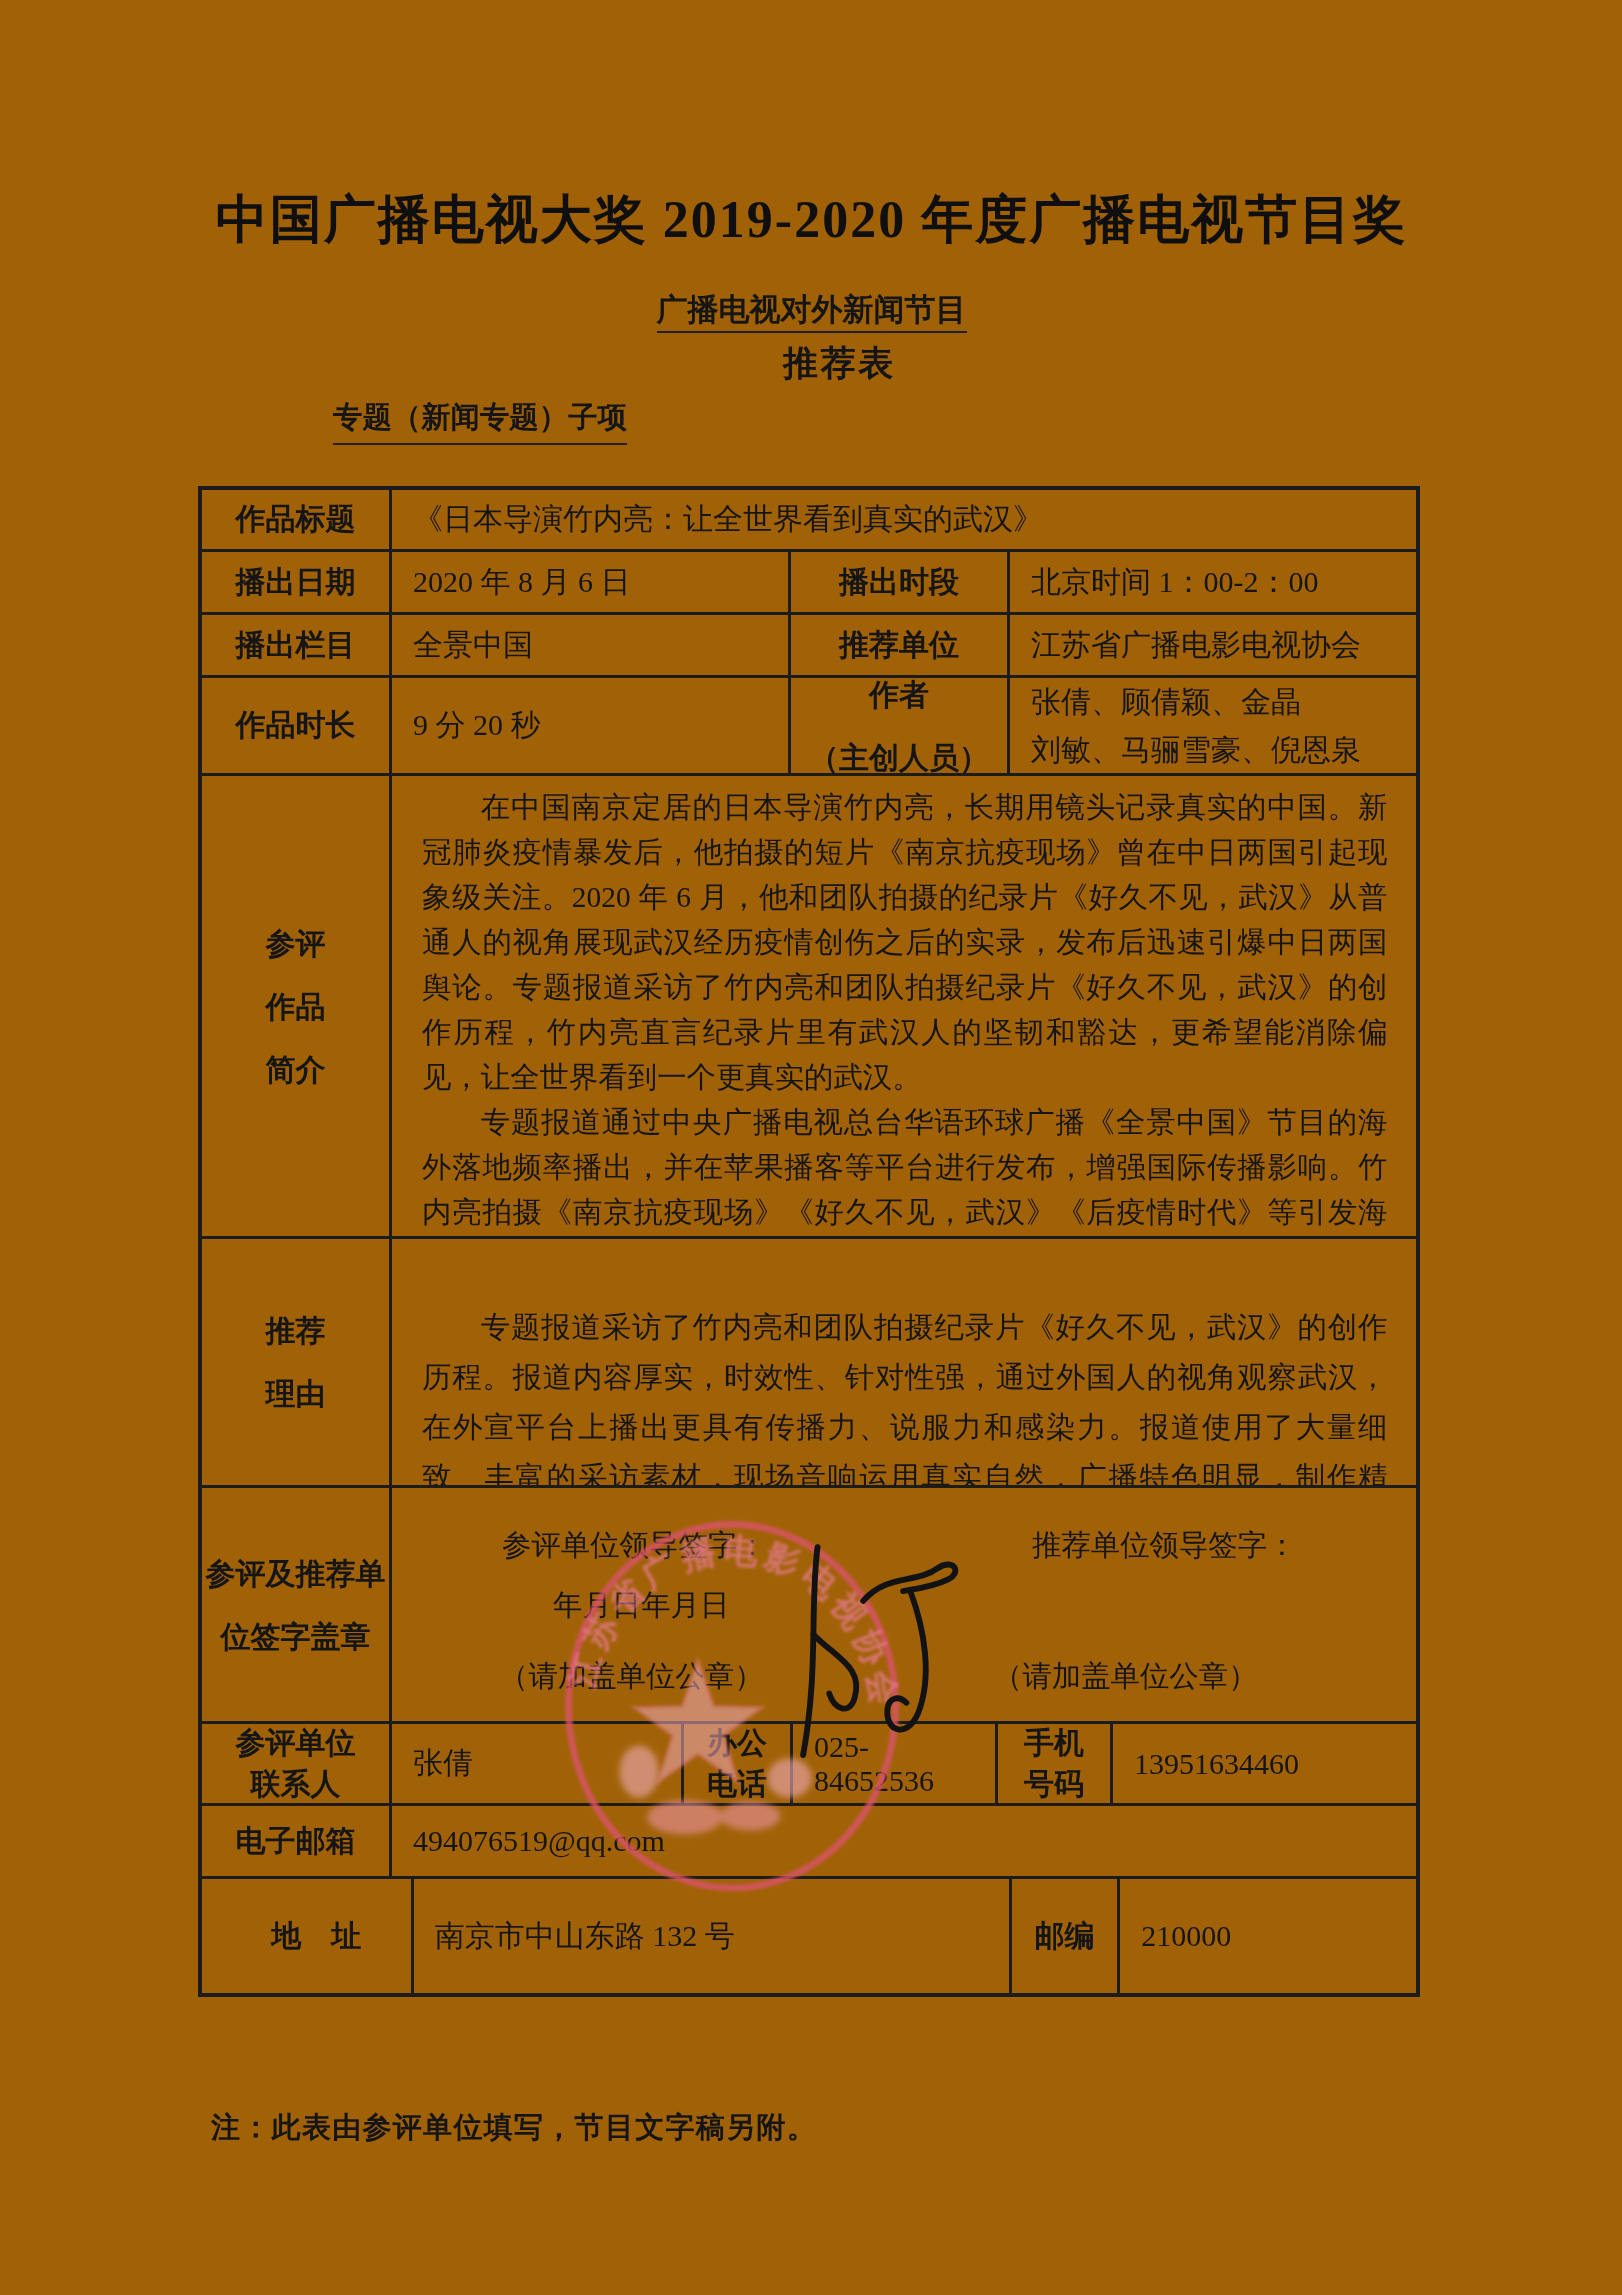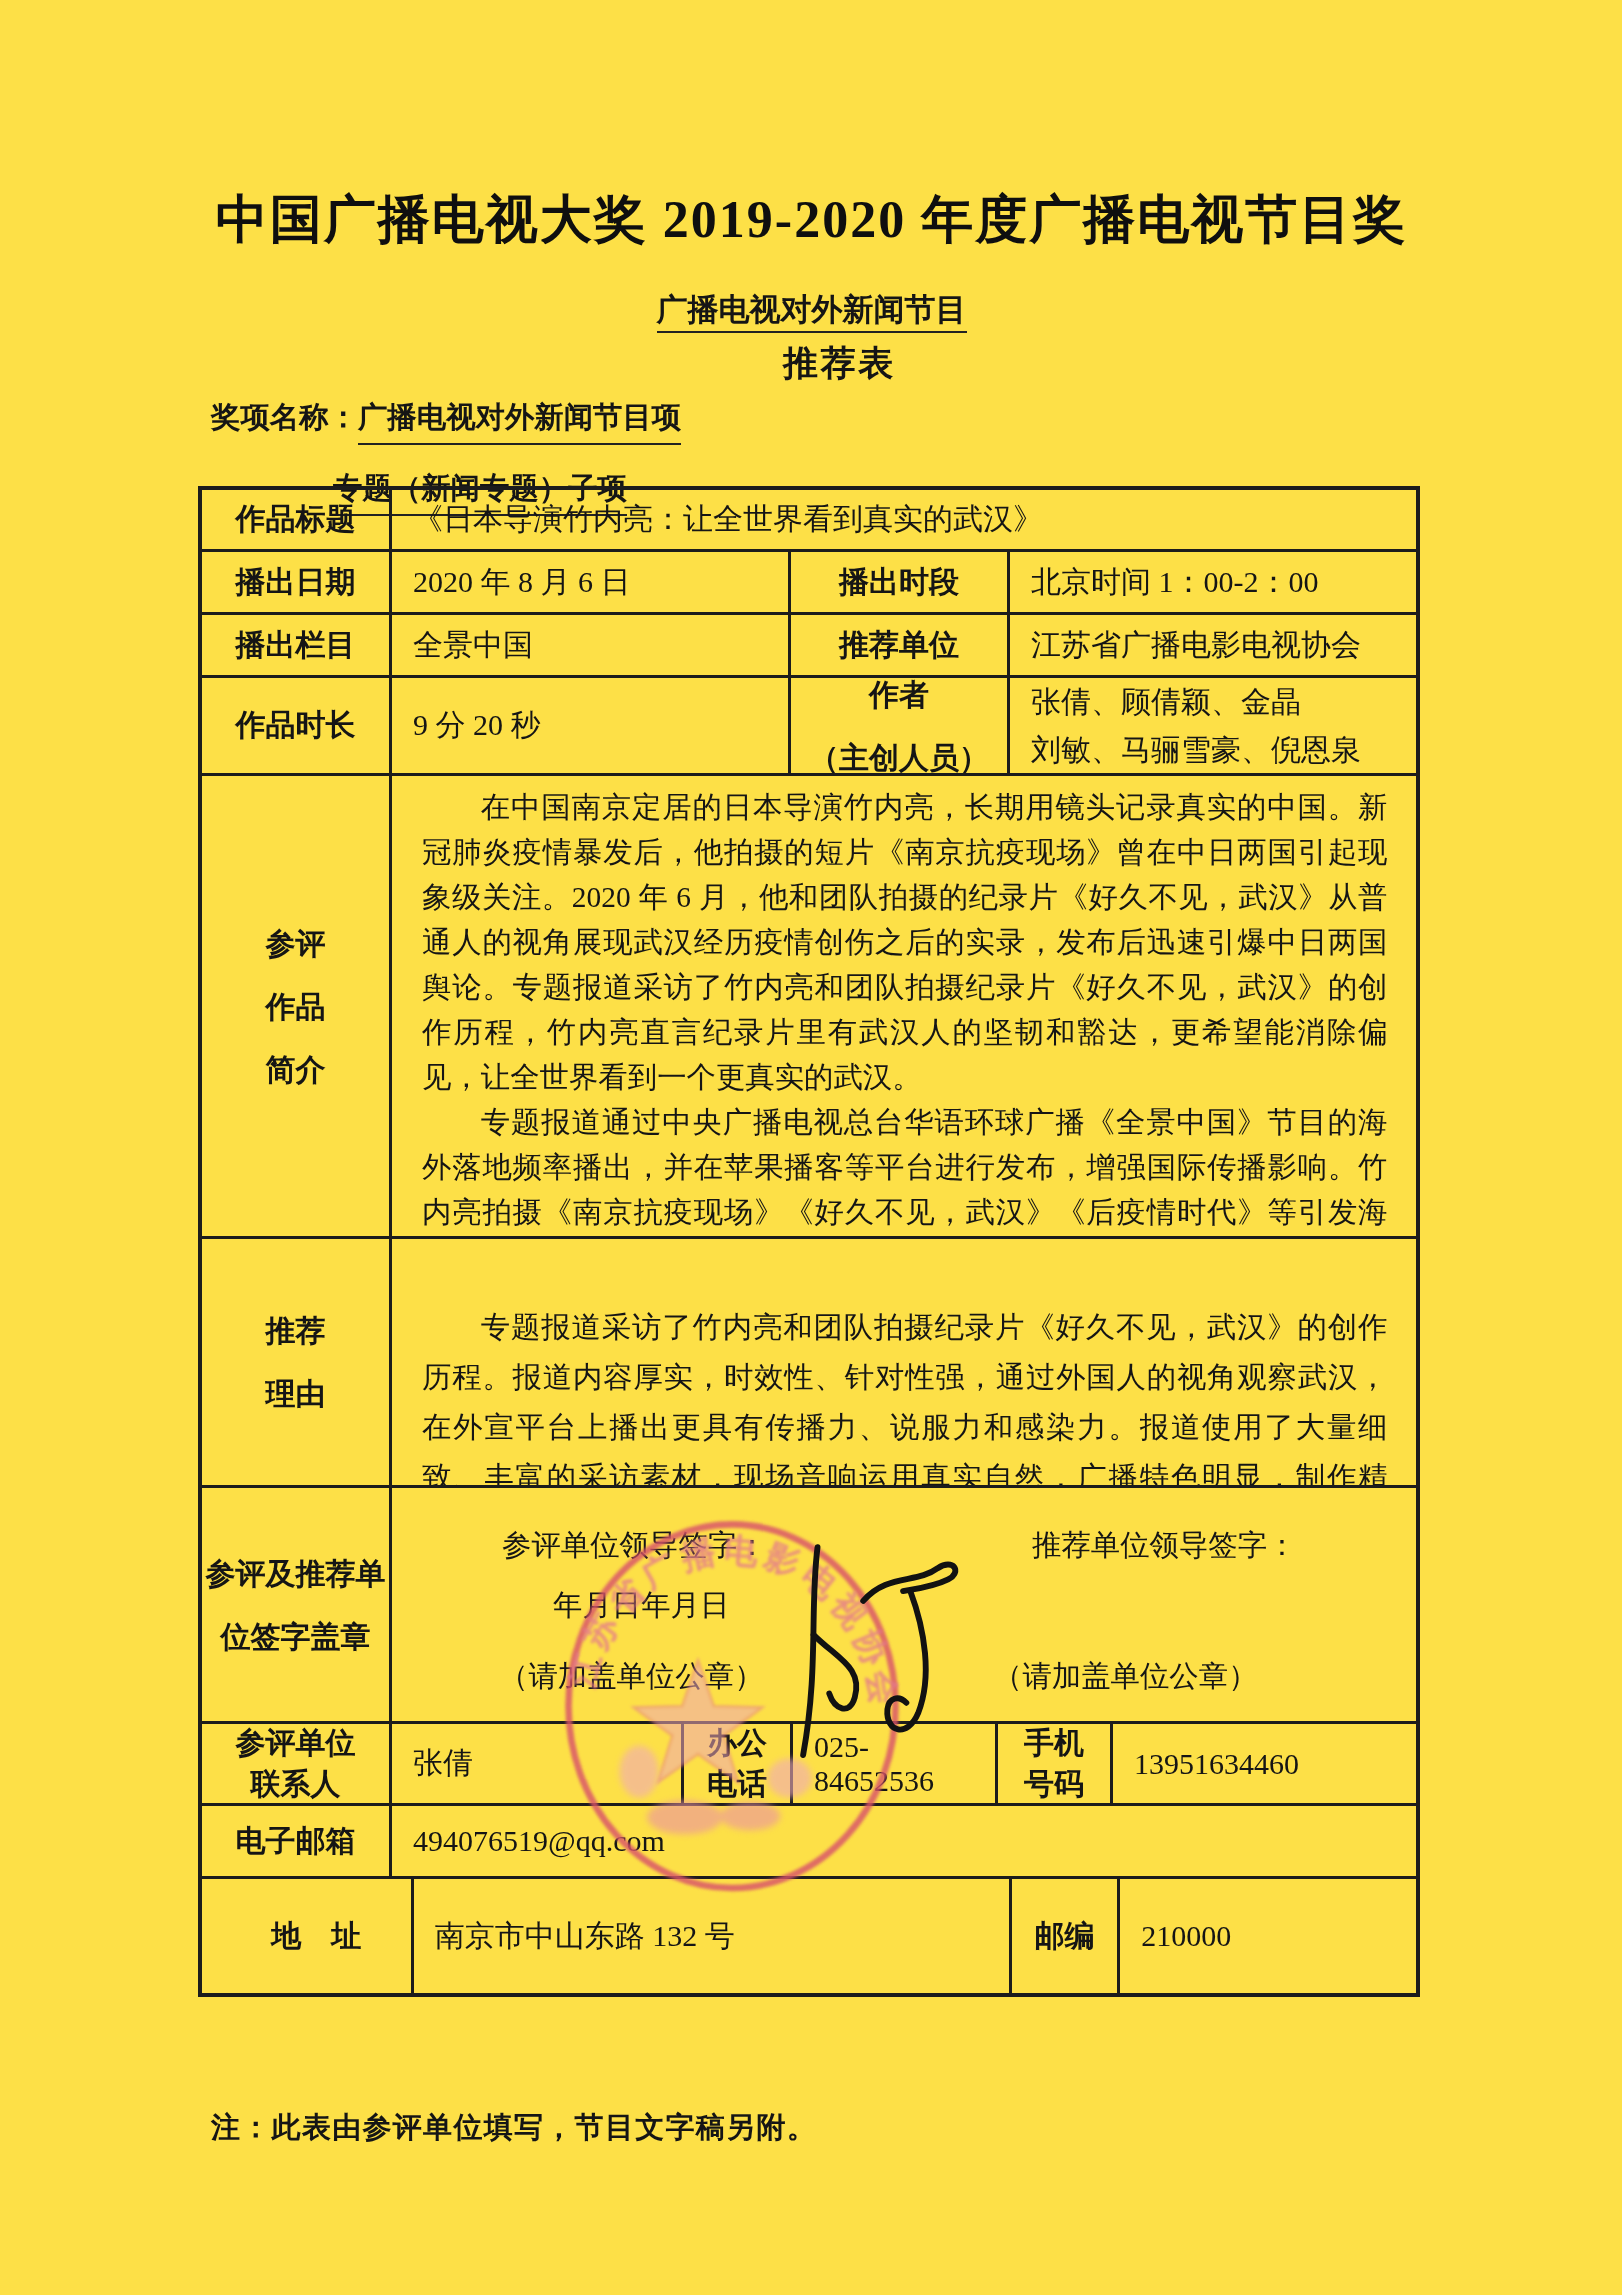--- a/index.html
+++ b/index.html
@@ -1,20 +1,20 @@
 <!DOCTYPE html>
 <html style="font-size:10.5px"><head>
 <meta charset="utf-8">
 <style>
   html,body{margin:0;padding:0;background:#e8e8ec;}
   .page{
     position:relative;
     width:1623px;height:2295px;
     margin:0 auto;
-    background:#fde047;
+    background:#a16207;
     font-family:"Liberation Serif","DejaVu Serif",serif;
     color:#151515;
     overflow:hidden;
   }
   .abs{position:absolute;}
   .doc-title{
     top:185px;left:0;width:100%;
     text-align:center;
     font-size:52px;font-weight:bold;
     letter-spacing:2px;
@@ -94,24 +94,20 @@
 
 <div class="page">
 
   <div class="abs doc-title">中国广播电视大奖 2019-2020 年度广播电视节目奖</div>
   <div class="abs doc-subtitle">
     <span>广播电视对外新闻节目</span>
   </div>
   <div class="abs form-name">推荐表</div>
 
   <div class="abs award-block">
-    <div class="award-row">
-      <span>奖项名称：</span>
-      <span class="uline">广播电视对外新闻节目项</span>
-    </div>
     <div class="award-row second">
       <span class="uline">专题（新闻专题）子项</span>
     </div>
   </div>
 
   <div class="abs ztable">
 
     <div class="trow" style="height:62px;">
       <div class="c lbl" style="width:190px;">作品标题</div>
       <div class="c val last" style="width:1023px;">《日本导演竹内亮：让全世界看到真实的武汉》</div>

